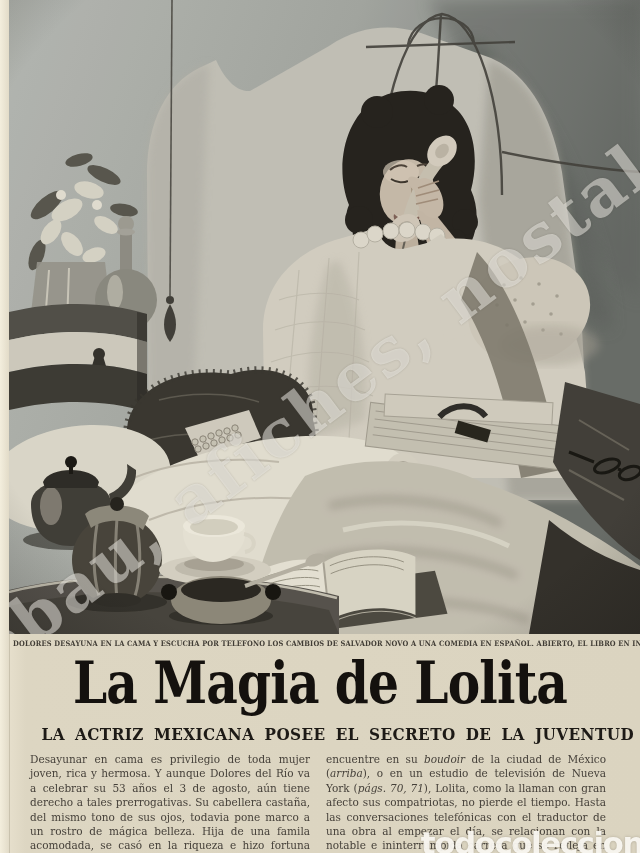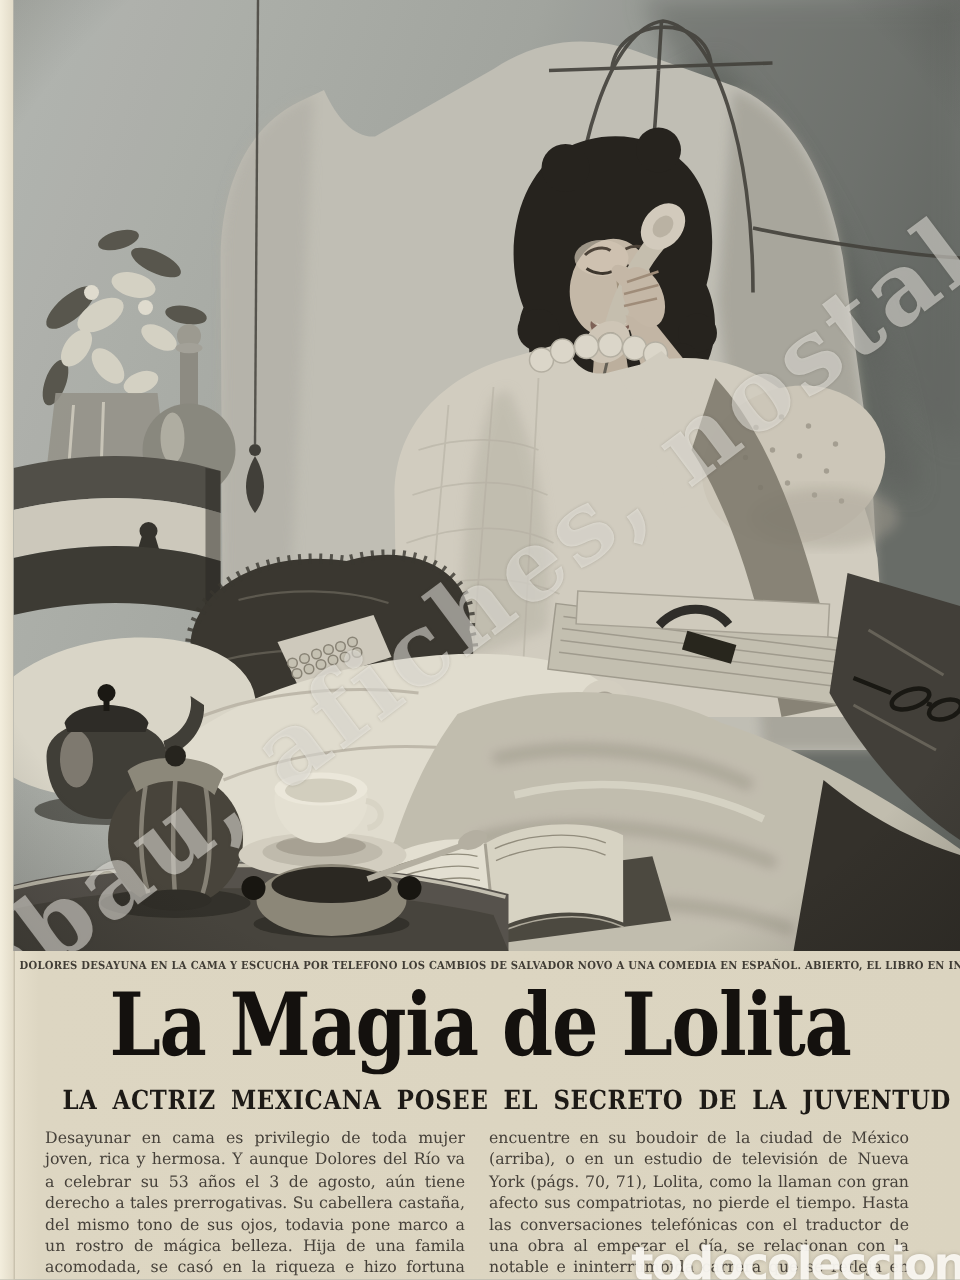--- a/index.html
+++ b/index.html
@@ -23,21 +23,21 @@
     transform:scaleX(.9);transform-origin:0 0;color:#403c35;}
   .title{position:absolute;left:0;top:650px;width:640px;margin:0;text-align:center;
     font:700 58px/1.15 "DejaVu Serif", serif;letter-spacing:-1px;color:#14110e;
     transform:scaleX(.84);}
   .subtitle{position:absolute;left:0;top:724px;width:640px;margin:0;text-align:center;
     font:700 17.5px/1.2 "DejaVu Serif", serif;letter-spacing:.5px;word-spacing:5px;
     color:#1d1a16;white-space:nowrap;transform:scaleX(.87);}
   .columns{position:absolute;left:30px;top:752px;width:576px;display:flex;gap:16px;}
   .col{width:280px;margin:0;font-size:10.5px;line-height:14.4px;text-align:justify;
     color:#46413a;}
-  .col .it{}
+  .col .it{font-style:italic;}
   .wm-corner{position:absolute;right:-3px;bottom:-6px;
     font:700 31px/1 "DejaVu Sans", sans-serif;letter-spacing:-1.5px;
     color:rgba(251,249,243,0.93);text-shadow:0 0 3px rgba(125,118,104,0.45);}
 </style>
 </head>
 <body>
 
 <div class="page">
   <div class="margin-strip"></div>
 

